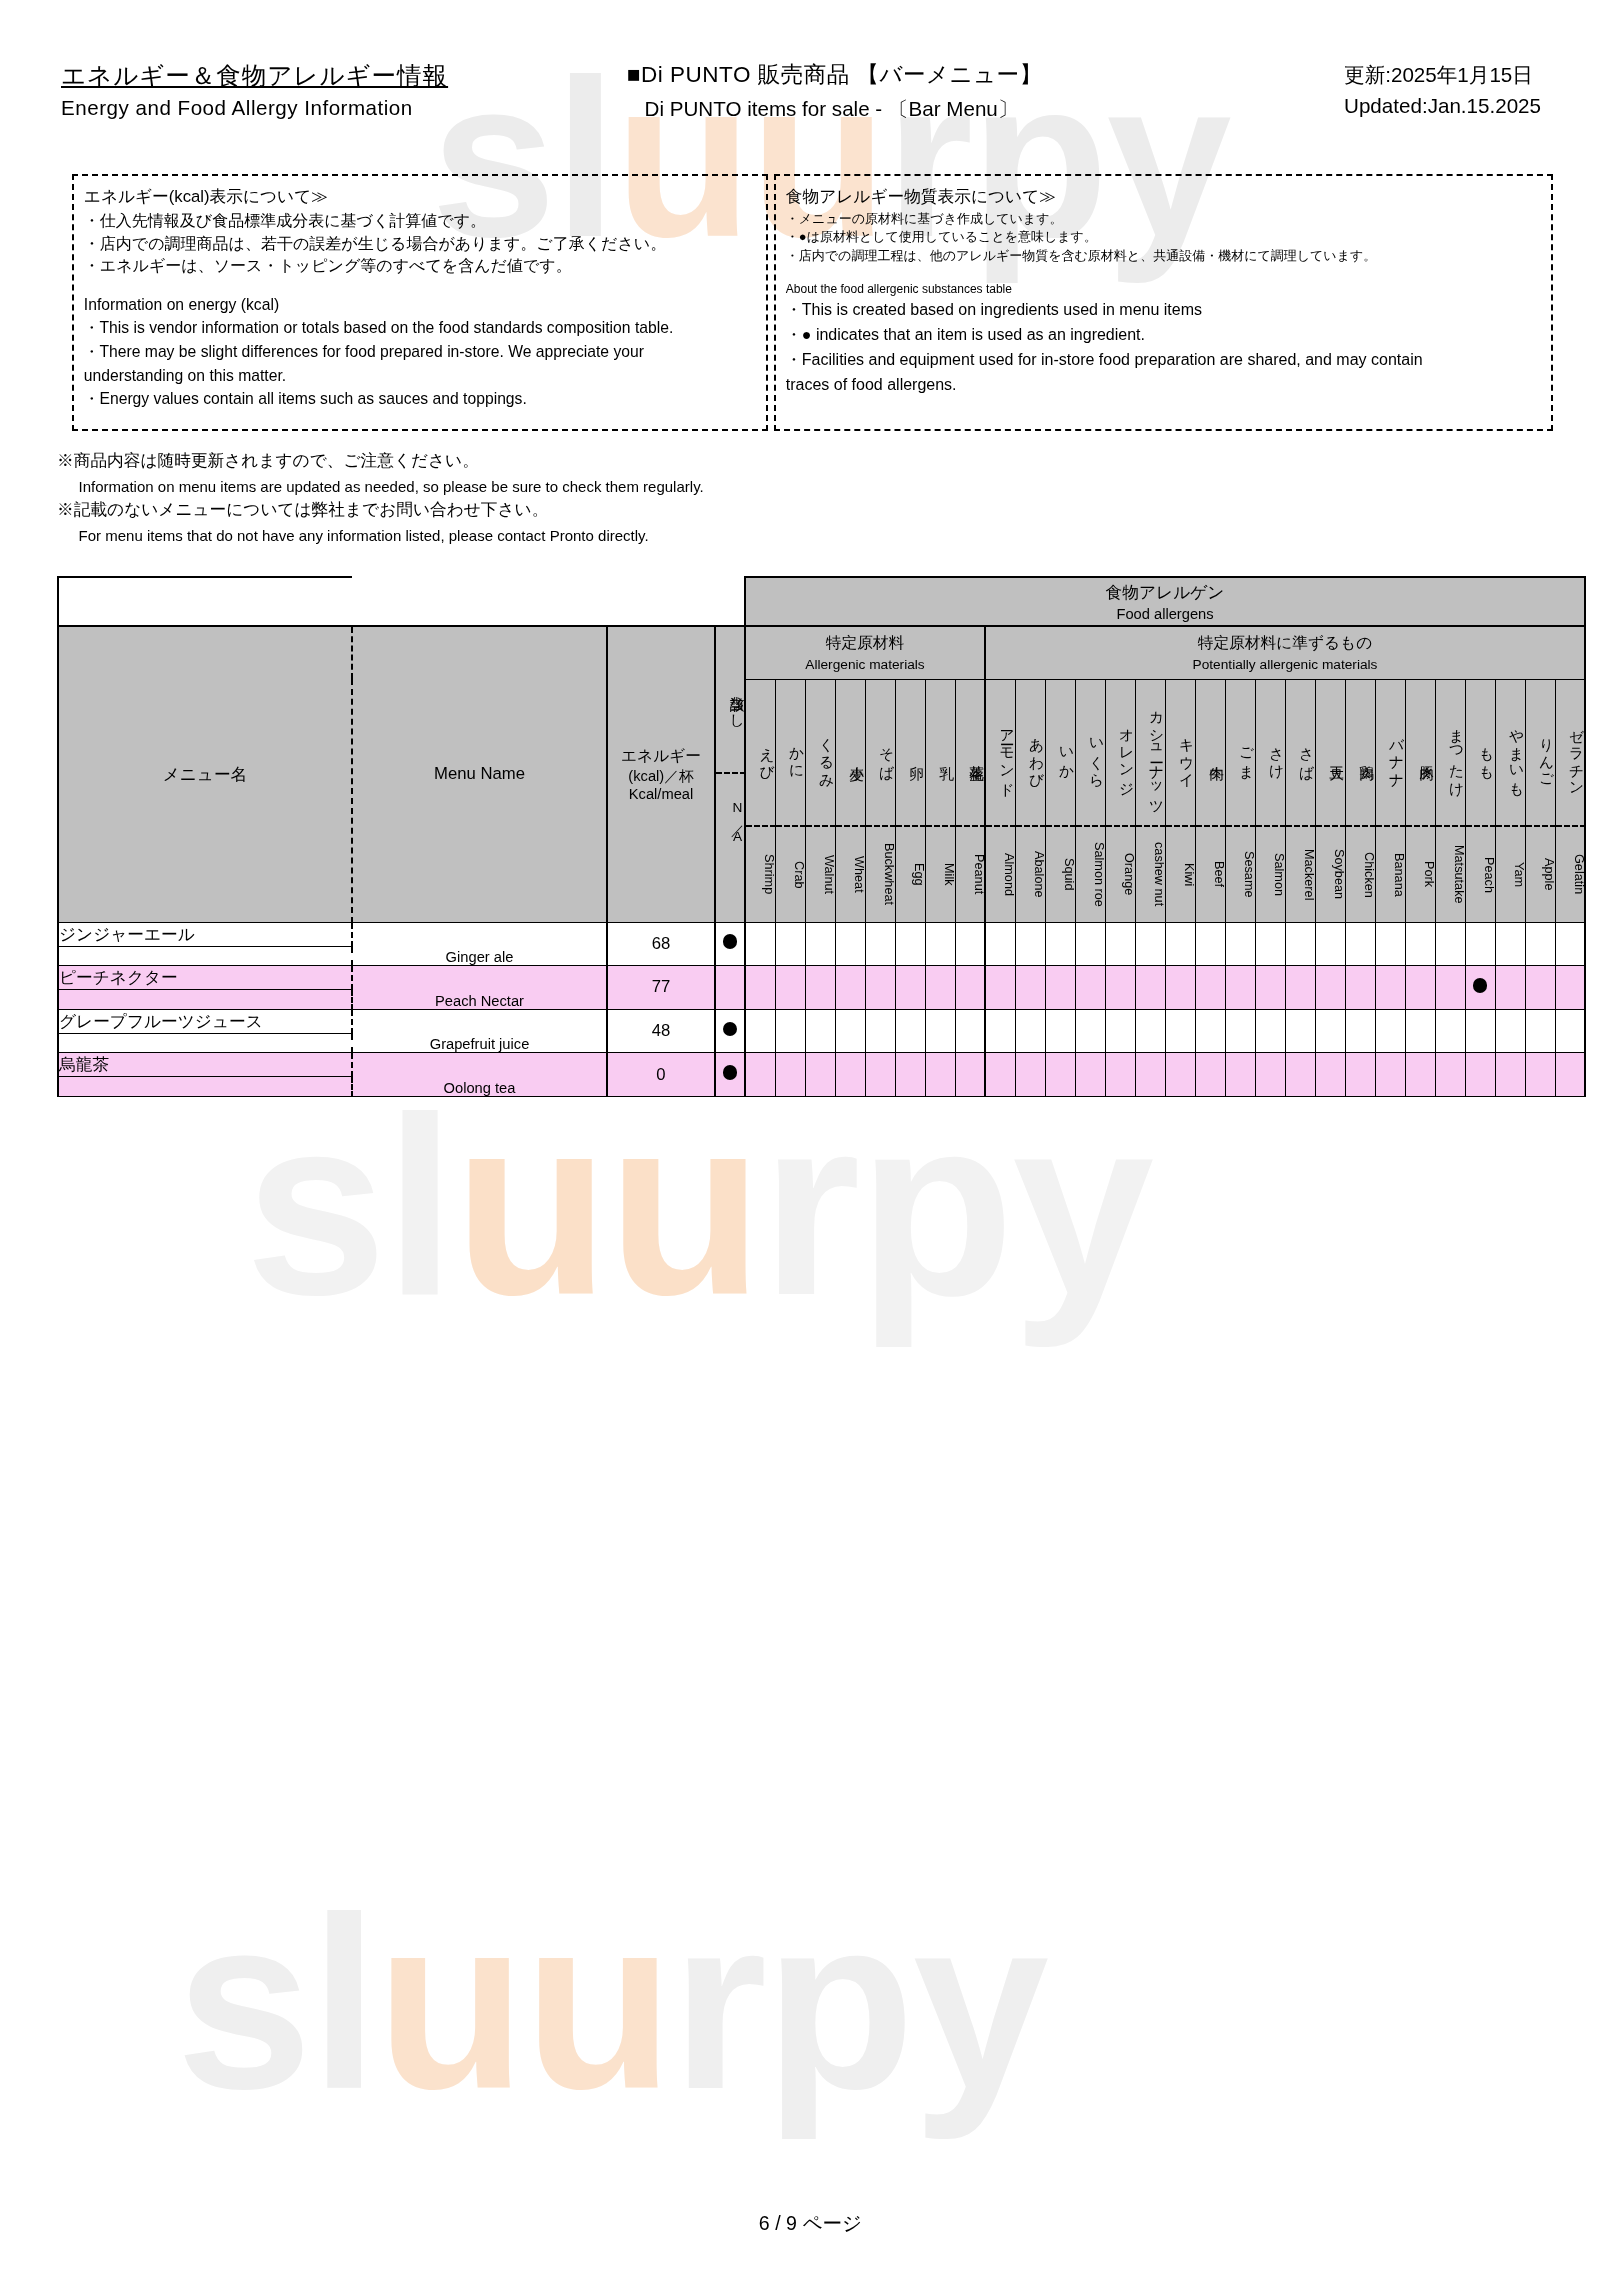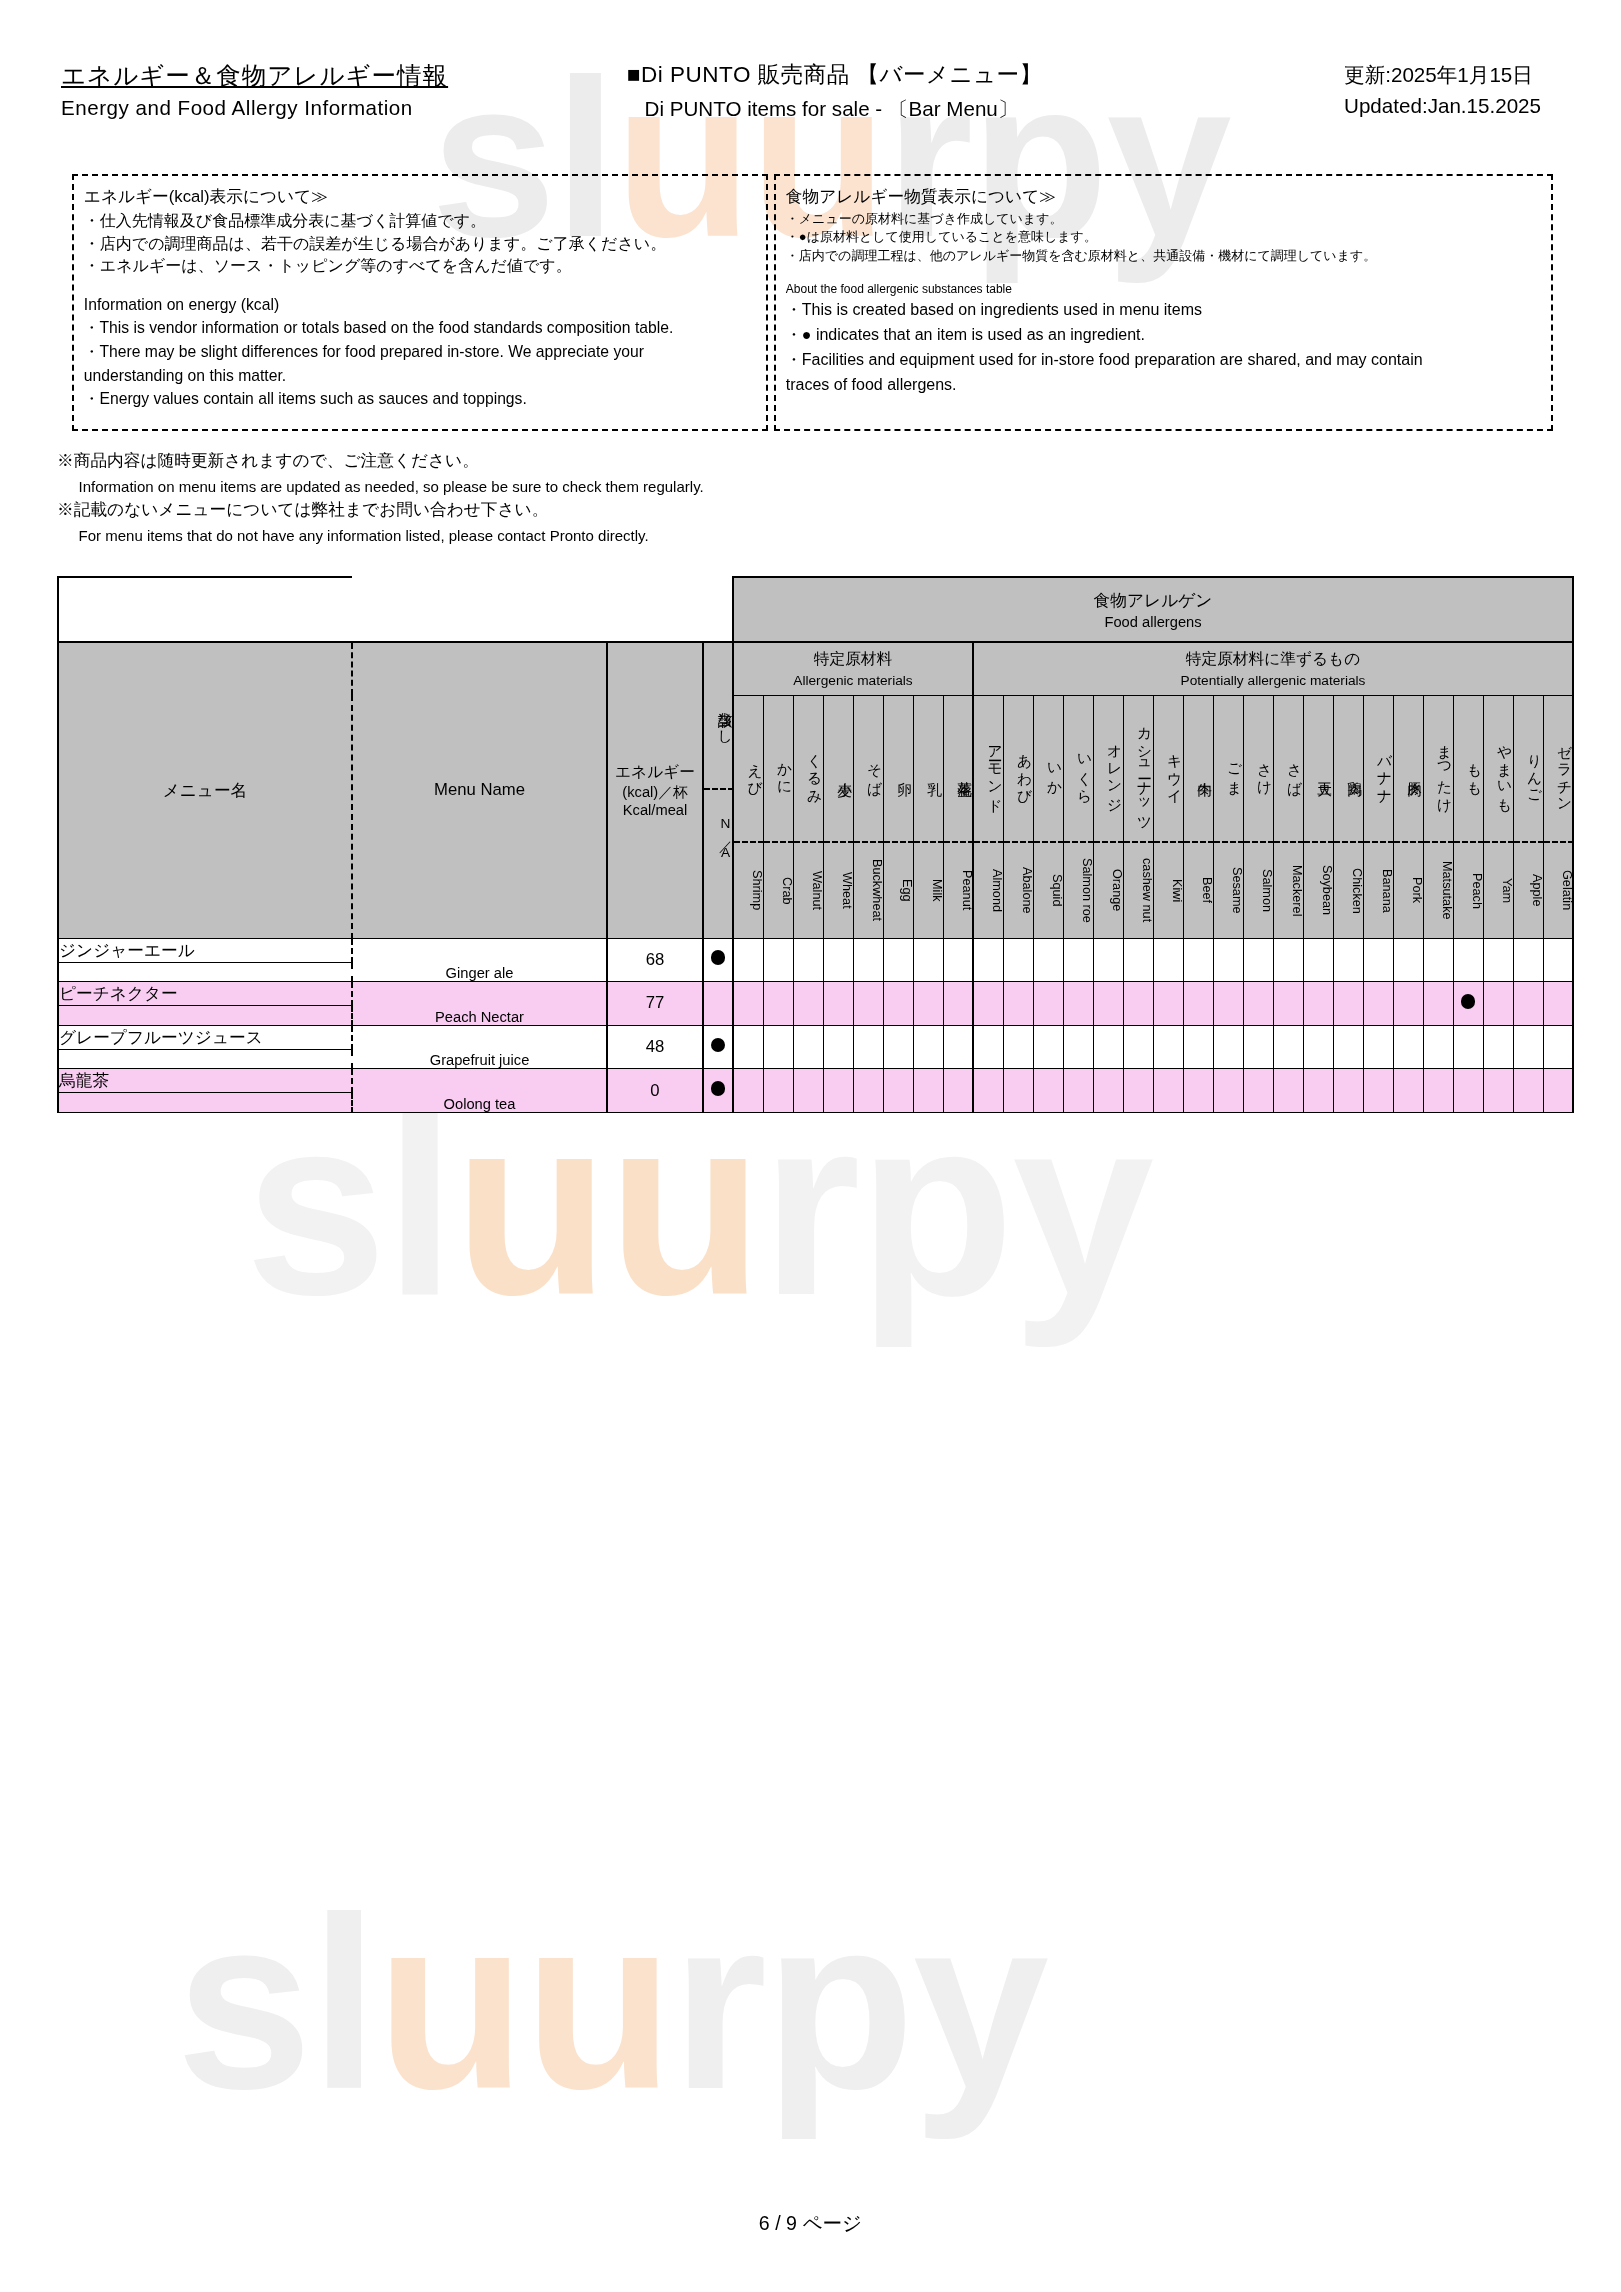--- a/index.html
+++ b/index.html
@@ -83,21 +83,21 @@
     letter-spacing:0px;
   }
   .colhead .ve.upr { text-orientation:upright; letter-spacing:0px; font-size:13.7px; }
   .colhead.dashed-mid::after {
     content:""; position:absolute; left:0; top:145px; width:30px;
     border-top:2px dashed #000;
   }
 
   .menu-ja-cell { width:294px; }
   .menu-en-cell { width:255px; }
-  .kcal-cell { width:96px; }
+  .kcal-cell { width:108px; }
 
   .hd-menu { height:243px; }
   .hd-menu .lbl { font-size:16.7px; }
   .hd-kcal .l1 { font-size:15.7px; }
   .hd-kcal .l2 { font-size:14.7px; }
   .hd-kcal .l3 { font-size:14.7px; }
 
   .row-ja { font-size:16.7px; padding:3.9px 0 0 7.8px; text-align:left; vertical-align:top; height:21.6px; }
   .row-en { font-size:14.7px; padding:0 0 2.9px 7.8px; text-align:center; vertical-align:bottom; height:19.6px; }
   .row-kcal { font-size:16.7px; text-align:center; vertical-align:middle; }
@@ -168,21 +168,21 @@
     <div class="en">For menu items that do not have any information listed, please contact Pronto directly.</div>
   </div>
 
   <table class="tbl">
     <thead>
       <tr>
         <td class="bd-t bd-l" style="border:none;"></td>
         <td class="" style="border:none;"></td>
         <td class="" style="border:none;"></td>
         <td class="" style="border:none;"></td>
-        <td id="cell-food-allergens" class="hd bd-t bd-l bd-r grp2" colspan="28" style="height:65px;">
+        <td id="cell-food-allergens" class="hd bd-t bd-l bd-r grp2" colspan="28" style="height:49px;">
           <div class="ja">食物アレルゲン</div>
           <div class="en">Food allergens</div>
         </td>
       </tr>
       <tr>
         <td class="hd bd-t bd-l menu-ja-cell dash-r hd-menu" rowspan="2">
           <span class="lbl">メニュー名</span>
         </td>
         <td class="hd bd-t menu-en-cell hd-menu" rowspan="2">
           <span class="lbl">Menu Name</span>

